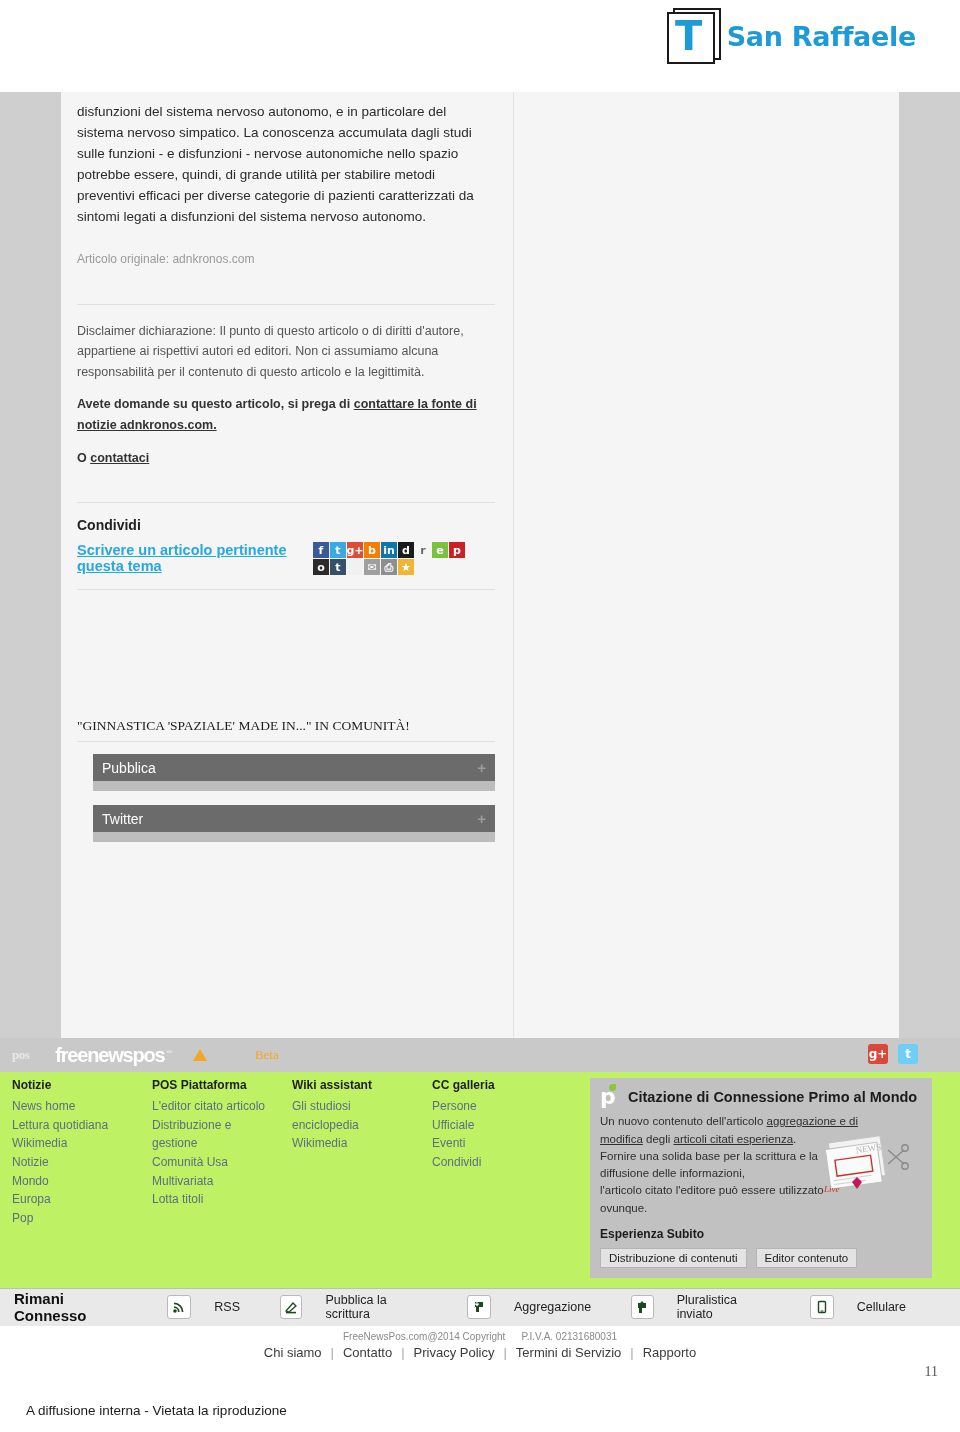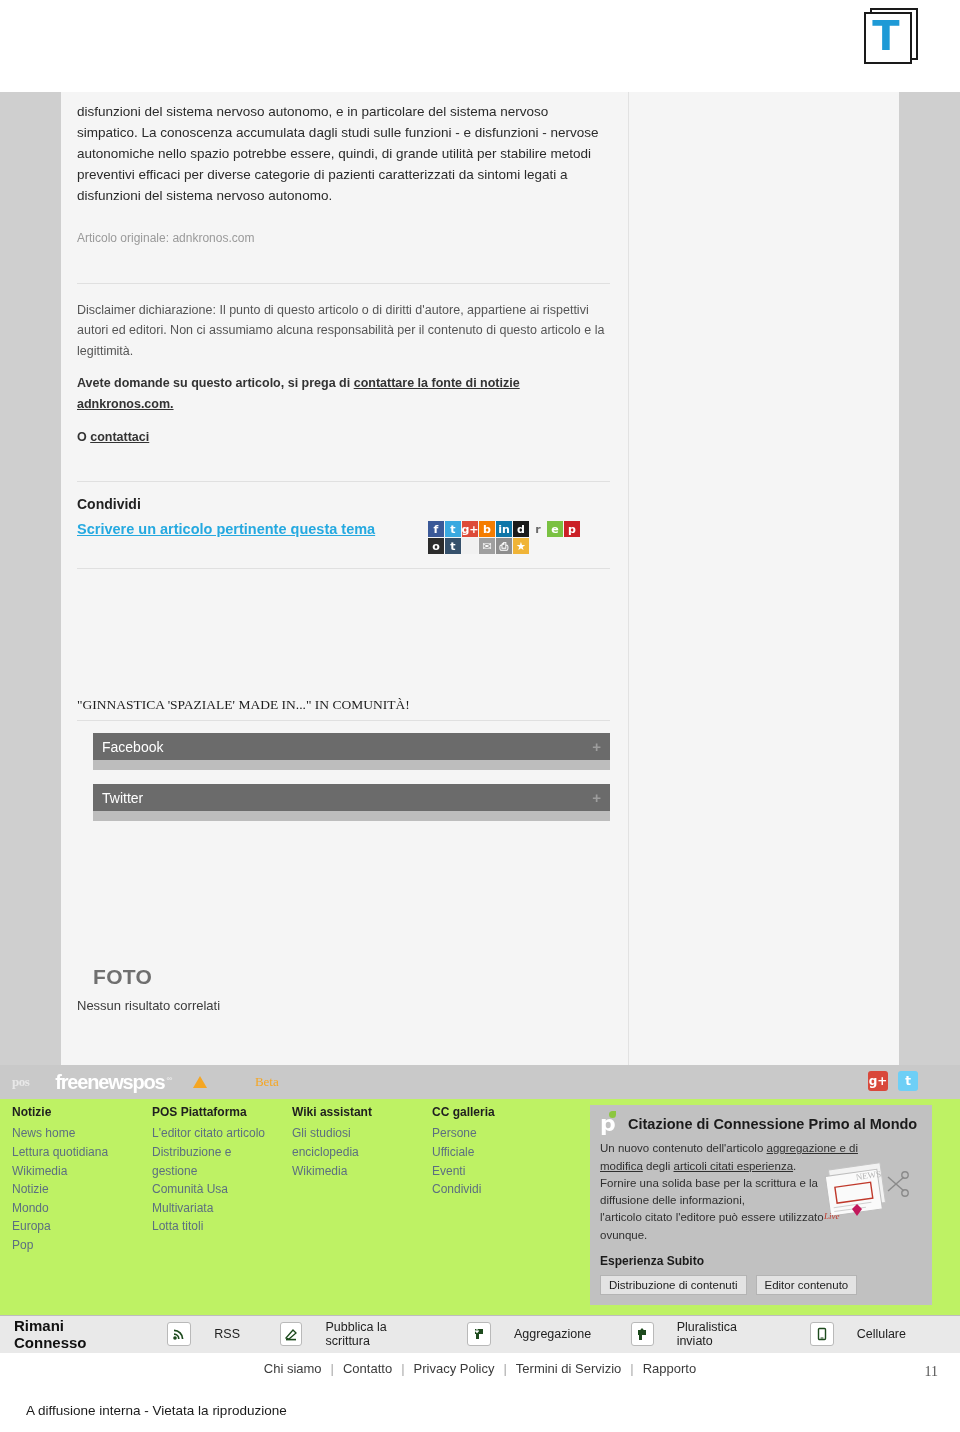--- a/index.html
+++ b/index.html
@@ -81,21 +81,21 @@
     position: relative;
     width: 838px;
     margin: 0 auto;
     background: #f5f5f5;
   }
 
   .content-wrap {
     display: flex;
   }
   .col-main {
-    width: 568px;
+    width: 453px;
     padding: 0 18px 0 16px;
     box-sizing: border-box;
     background: #f5f5f5;
     border-right: 1px solid #e2e2e2;
   }
   .col-side {
     flex: 1;
     background: #f5f5f5;
   }
 
@@ -465,20 +465,21 @@
 </head>
 <body>
 
 <div class="page-header">
   <div class="brand-logo">
     <div class="brand-mark">
       <div class="sq-back"></div>
       <div class="sq-front"></div>
       <div class="t-glyph">T</div>
     </div>
+    <div class="brand-name">San Raffaele</div>
   </div>
 </div>
 
 <div class="web-shot">
   <div class="shot-inner">
 
     <div class="content-wrap">
 
       <div class="col-main">
 
@@ -530,40 +531,36 @@
         <div class="share-bottom-rule"></div>
 
         <div class="gap-big"></div>
 
         <div class="community-title">"GINNASTICA 'SPAZIALE' MADE IN..." IN COMUNITÀ!</div>
         <div class="community-rule"></div>
 
         <div class="widget-stack">
           <div class="widget">
             <div class="widget-bar">
-              <span class="widget-label">Facebook</span>
+              <span class="widget-label">Pubblica</span>
               <span class="widget-plus">+</span>
             </div>
             <div class="widget-body"></div>
           </div>
           <div class="widget">
             <div class="widget-bar">
               <span class="widget-label">Twitter</span>
               <span class="widget-plus">+</span>
             </div>
             <div class="widget-body"></div>
           </div>
         </div>
 
         <div class="gap-widgets"></div>
 
-        <div class="foto-block">
-          <div class="foto-title">FOTO</div>
-          <div class="foto-empty">Nessun risultato correlati</div>
-        </div>
         <div class="foto-pad"></div>
       </div>
 
       <div class="col-side"></div>
     </div>
   </div>
 </div>
 
 <div class="site-footer">
 
@@ -710,20 +707,23 @@
         <svg width="14" height="14" viewBox="0 0 14 14">
             <rect x="3.5" y="1.5" width="7" height="11" rx="1" fill="none" stroke="#1d4a1d" stroke-width="1.4"></rect>
             <line x1="5.6" y1="11" x2="8.4" y2="11" stroke="#1d4a1d" stroke-width="1"></line>
           </svg>
       </span>
       <span class="connect-label">Cellulare</span>
     </span>
   </div>
 
   <div class="copy-bar">
+    <div class="copy-line1">
+      <span>FreeNewsPos.com@2014 Copyright</span><span class="spacer"></span><span>P.I.V.A. 02131680031</span>
+    </div>
     <div class="copy-line2">
       <a href="#" style="color:#3b3b3b;text-decoration:none">Chi siamo</a><span class="sep">|</span><a href="#" style="color:#3b3b3b;text-decoration:none">Contatto</a><span class="sep">|</span><a href="#" style="color:#3b3b3b;text-decoration:none">Privacy Policy</a><span class="sep">|</span><a href="#" style="color:#3b3b3b;text-decoration:none">Termini di Servizio</a><span class="sep">|</span><a href="#" style="color:#3b3b3b;text-decoration:none">Rapporto</a>
     </div>
   </div>
 </div>
 
 <div class="page-number">11</div>
 <div class="page-footnote">A diffusione interna - Vietata la riproduzione</div>
 
 </body></html>

